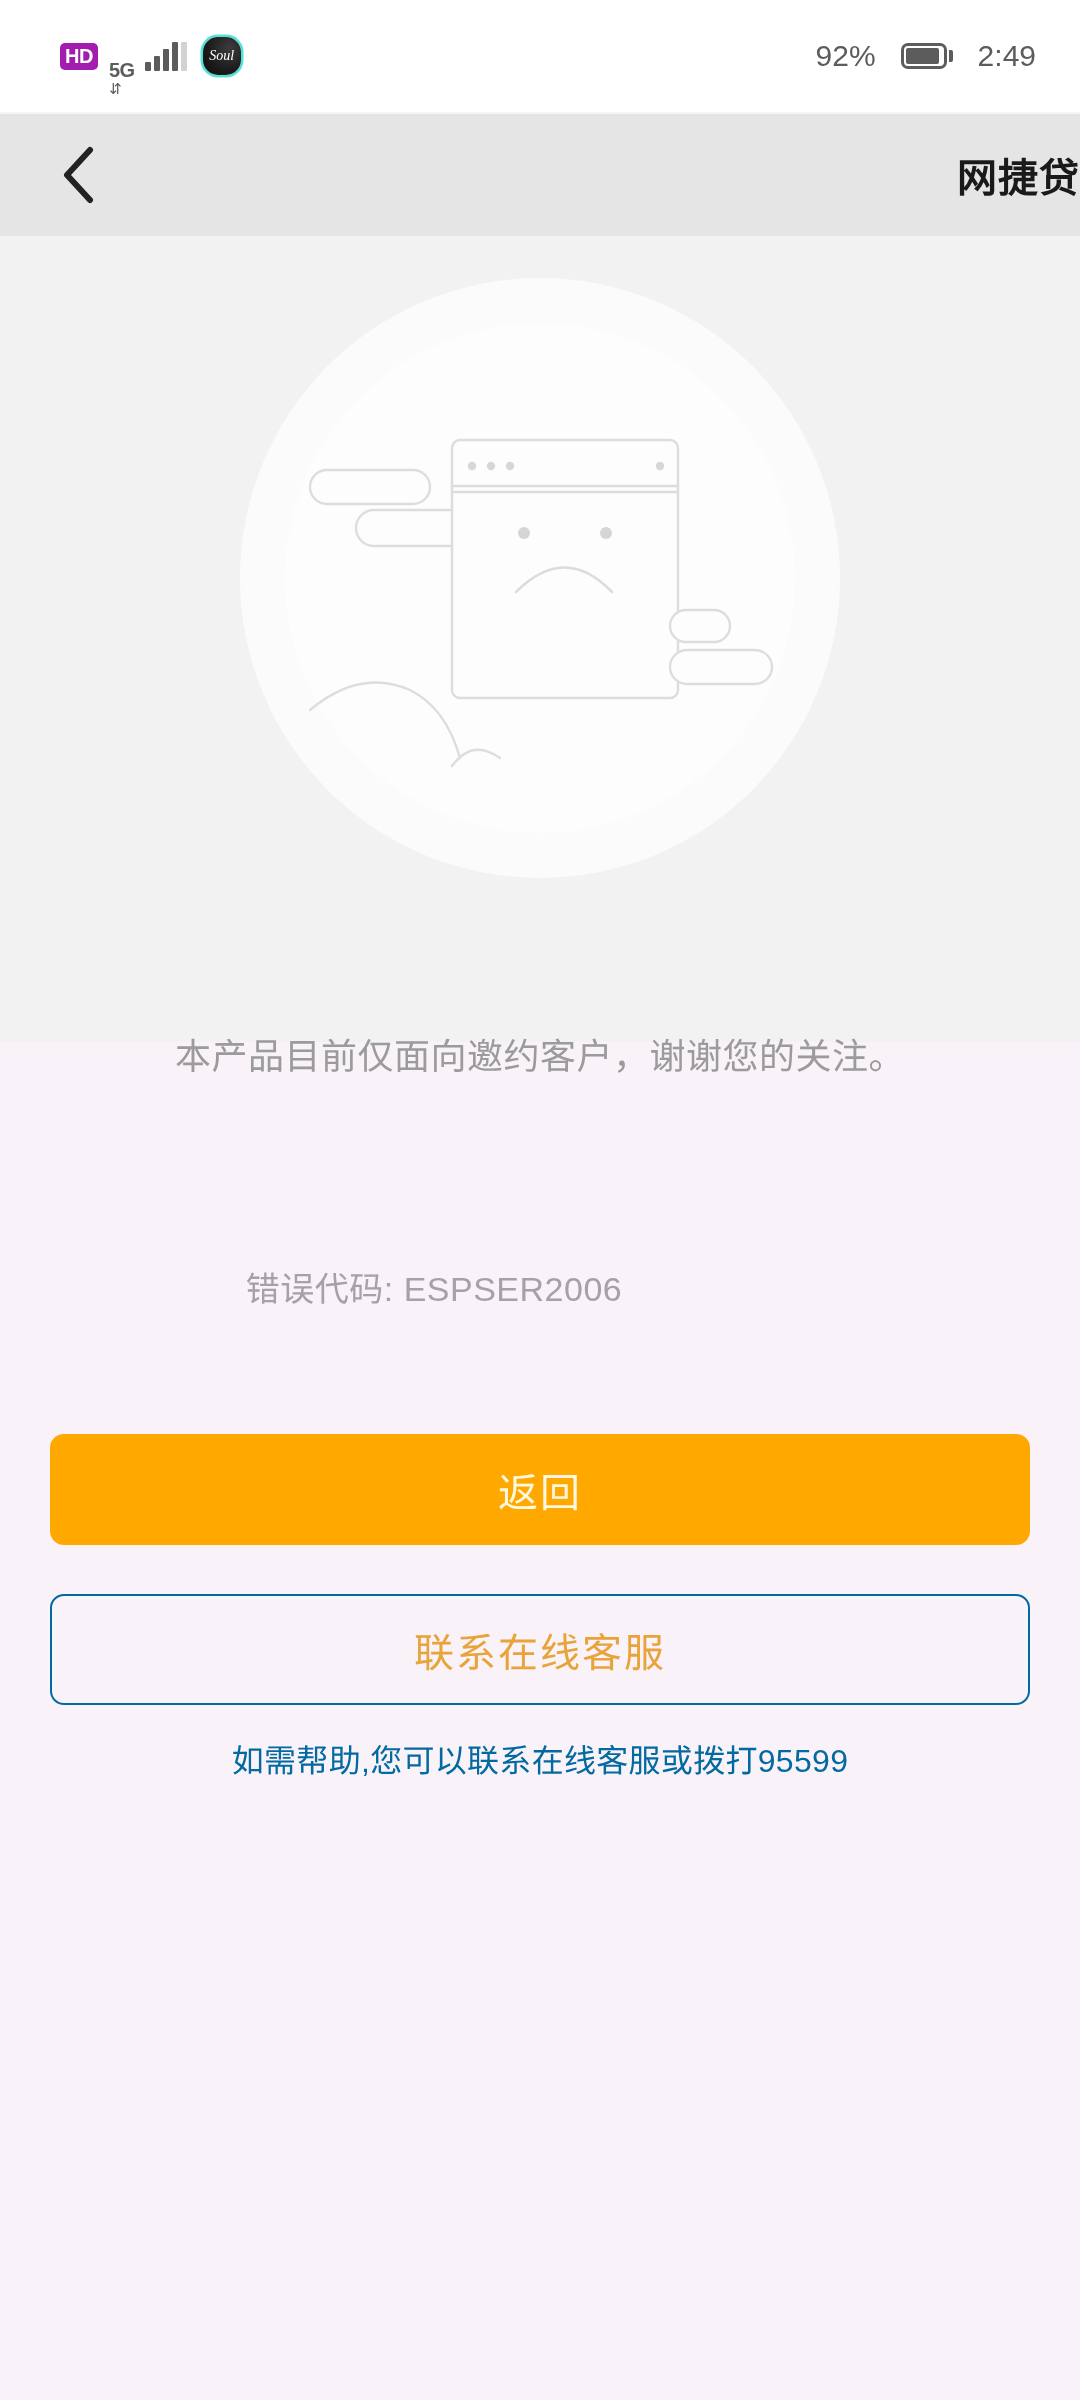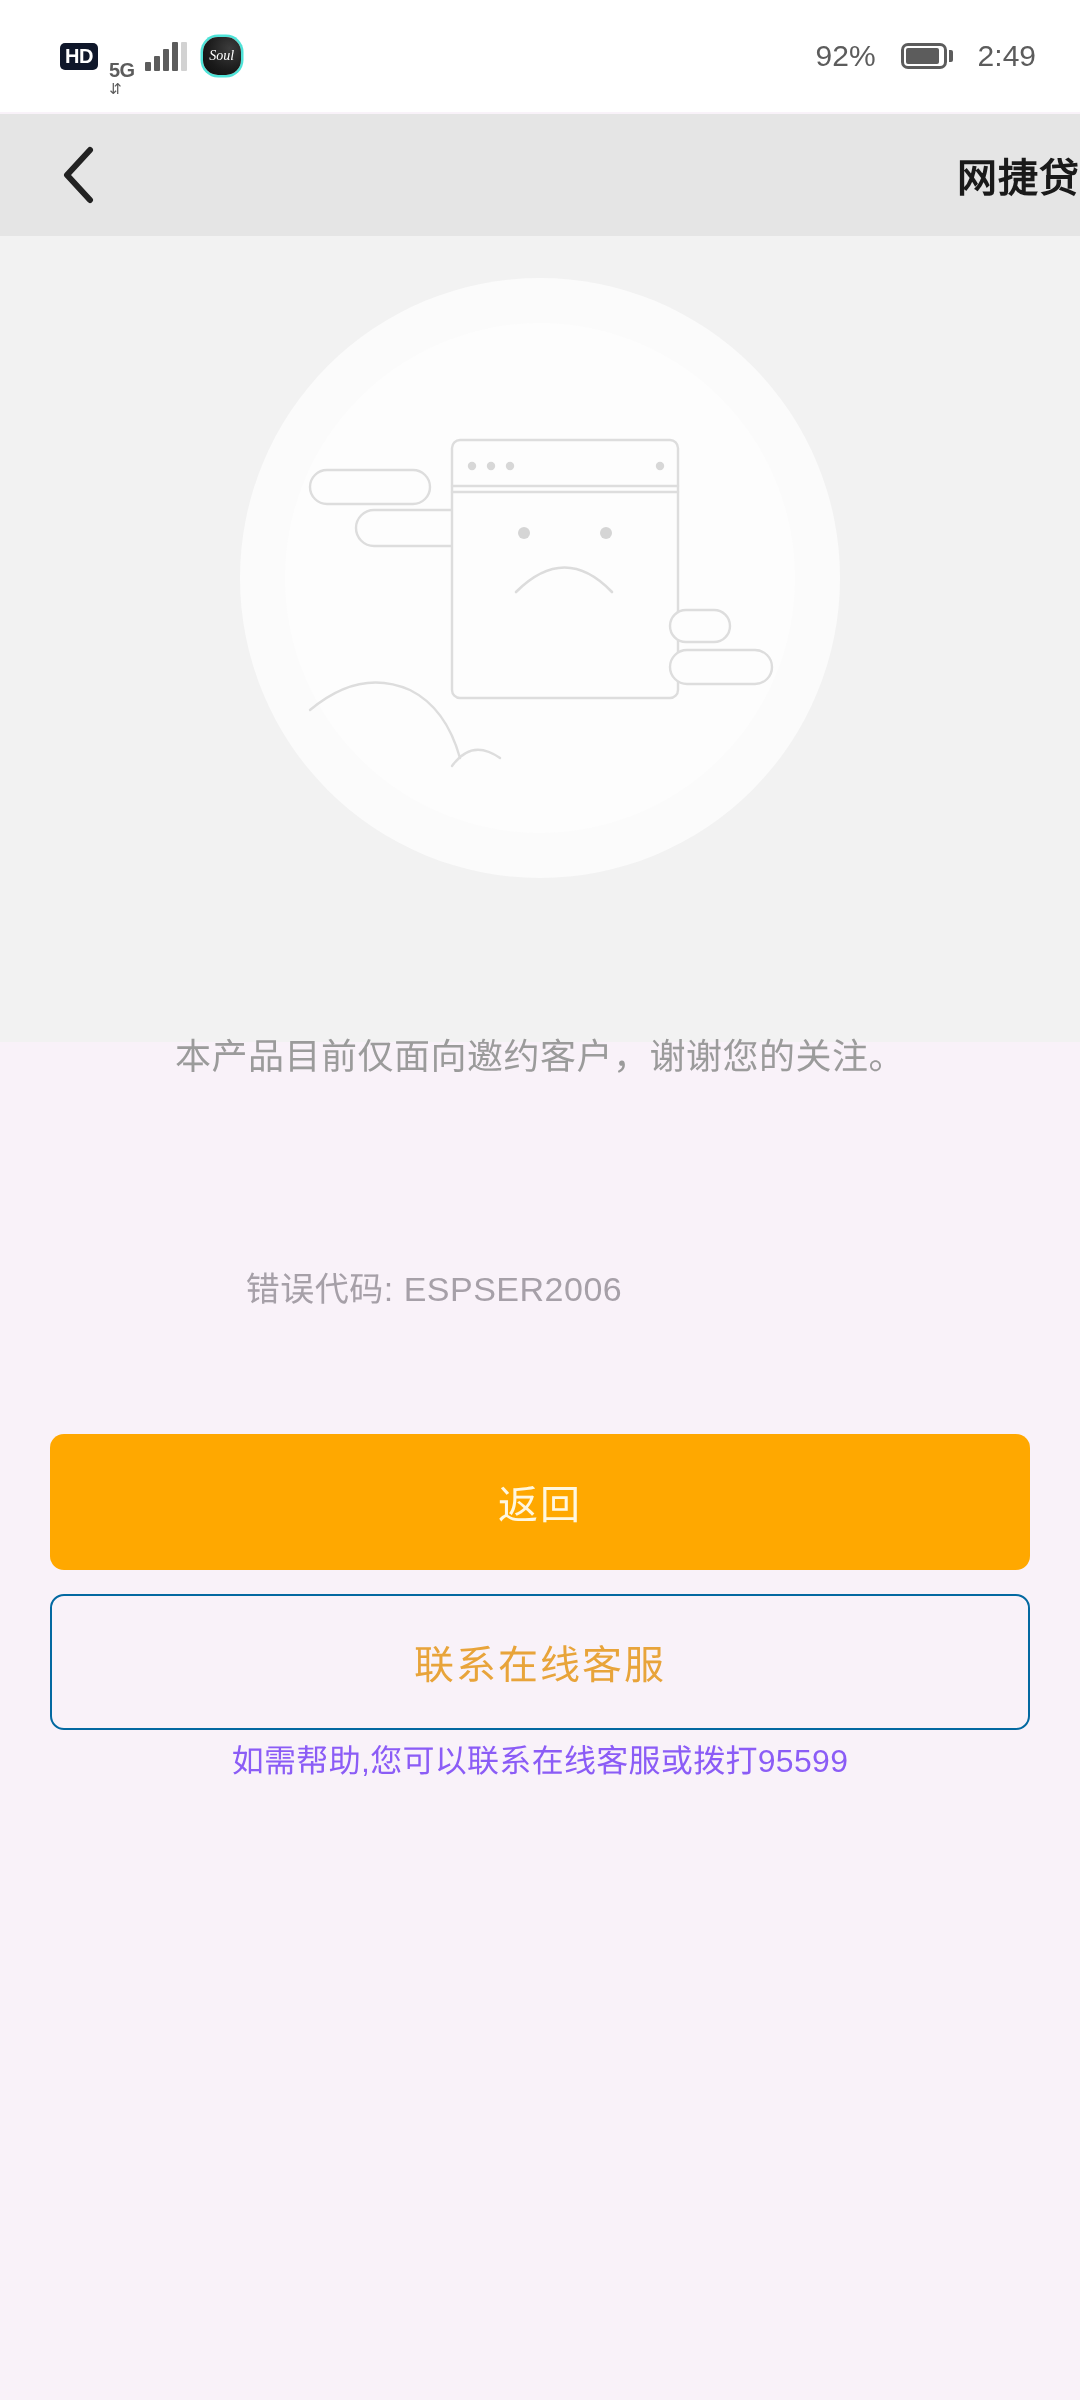--- a/index.html
+++ b/index.html
@@ -30,21 +30,21 @@
     padding: 0 44px 0 60px;
     box-sizing: border-box;
     z-index: 10;
   }
   .status-left {
     display: flex;
     align-items: center;
     gap: 11px;
   }
   .hd-badge {
-    background: #0f172a;
+    background: #a21caf;
     color: #ffffff;
     font-size: 20px;
     font-weight: bold;
     letter-spacing: -0.5px;
     border-radius: 5px;
     padding: 3px 5px 4px 5px;
     line-height: 1;
     font-family: "Liberation Sans", sans-serif;
   }
   .net-block {
@@ -200,21 +200,21 @@
     text-align: center;
     font-size: 34px;
     color: #a6a0a8;
     letter-spacing: 0.5px;
   }
 
   .btn {
     position: absolute;
     left: 50px;
     width: 980px;
-    height: 136px;
+    height: 111px;
     box-sizing: border-box;
     border-radius: 14px;
     display: flex;
     align-items: center;
     justify-content: center;
     font-size: 40px;
     cursor: pointer;
     letter-spacing: 2px;
   }
   .btn-primary {
@@ -229,21 +229,21 @@
     border: 2px solid #0369a1;
     color: #e8a43a;
   }
 
   .help-text {
     position: absolute;
     top: 1735px;
     left: 0; width: 1080px;
     text-align: center;
     font-size: 32px;
-    color: #8b5cf6;
+    color: #0369a1;
     letter-spacing: 0.3px;
   }
 </style>
 </head>
 <body>
 
 <div class="status-bar">
   <div class="status-left">
     <span class="hd-badge">HD</span>
     <span class="net-block">

